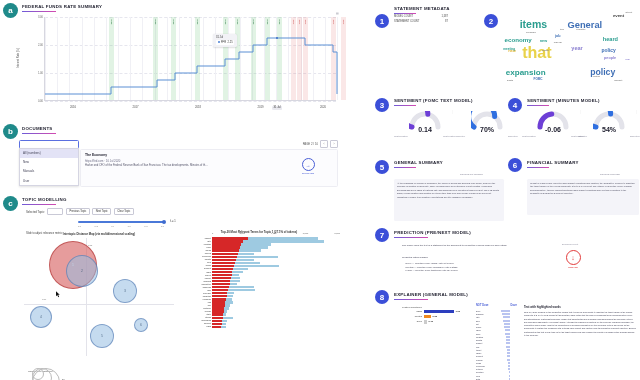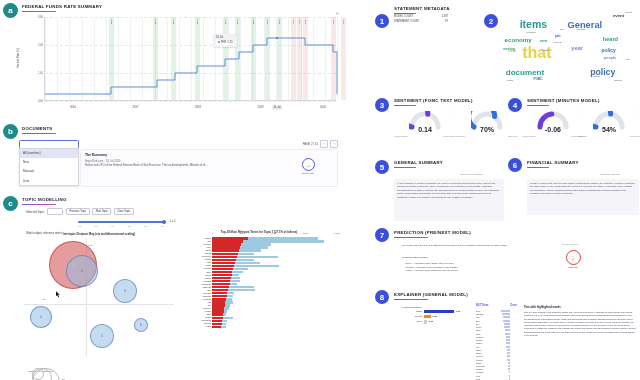--- a/index.html
+++ b/index.html
@@ -554,21 +554,21 @@
         <span>87</span>
       </div>
     </div>
 
     <div class="badge blue" style="left:112px;top:14px;width:14px;height:14px;font-size:8px;">2</div>
     <div class="wc" id="wcBox" style="left:130px;top:6px;width:138px;height:84px;">
         <span class="w" style="left: 17.64px; top: 13.3px; font-size: 10.54px; color: rgb(42, 157, 143);">items</span>
         <span class="w" style="left: 65.52px; top: 15.2px; font-size: 9.3px; color: rgb(63, 111, 181);">General</span>
         <span class="w" style="left: 2.52px; top: 31.35px; font-size: 6.2px; color: rgb(42, 157, 143);">economy</span>
         <span class="w" style="left: 20.16px; top: 38px; font-size: 16.12px; color: rgb(233, 210, 74);">that</span>
-        <span class="w" style="left: 3.78px; top: 62.7px; font-size: 8.06px; color: rgb(42, 157, 143);">document</span>
+        <span class="w" style="left: 3.78px; top: 62.7px; font-size: 8.06px; color: rgb(42, 157, 143);">expansion</span>
         <span class="w" style="left: 88.2px; top: 61.75px; font-size: 8.68px; color: rgb(63, 111, 181);">policy</span>
         <span class="w" style="left: 100.8px; top: 31.35px; font-size: 5.58px; color: rgb(42, 157, 143);">heard</span>
         <span class="w" style="left: 99.54px; top: 42.75px; font-size: 4.96px; color: rgb(63, 111, 181);">policy</span>
         <span class="w" style="left: 102.06px; top: 51.3px; font-size: 3.72px; color: rgb(138, 127, 208);">people</span>
         <span class="w" style="left: 6.3px; top: 42.75px; font-size: 4.34px; color: rgb(226, 185, 59);">rate</span>
         <span class="w" style="left: 37.8px; top: 34.2px; font-size: 3.72px; color: rgb(42, 157, 143);">new</span>
         <span class="w" style="left: 52.92px; top: 29.45px; font-size: 3.72px; color: rgb(63, 111, 181);">job</span>
         <span class="w" style="left: 69.3px; top: 39.9px; font-size: 5.58px; color: rgb(138, 127, 208);">year</span>
         <span class="w" style="left: 1.26px; top: 41.8px; font-size: 3.1px; color: rgb(42, 157, 143);">meeting</span>
         <span class="w" style="left: 40.32px; top: 43.7px; font-size: 2.48px; color: rgb(136, 136, 136);">many</span>

